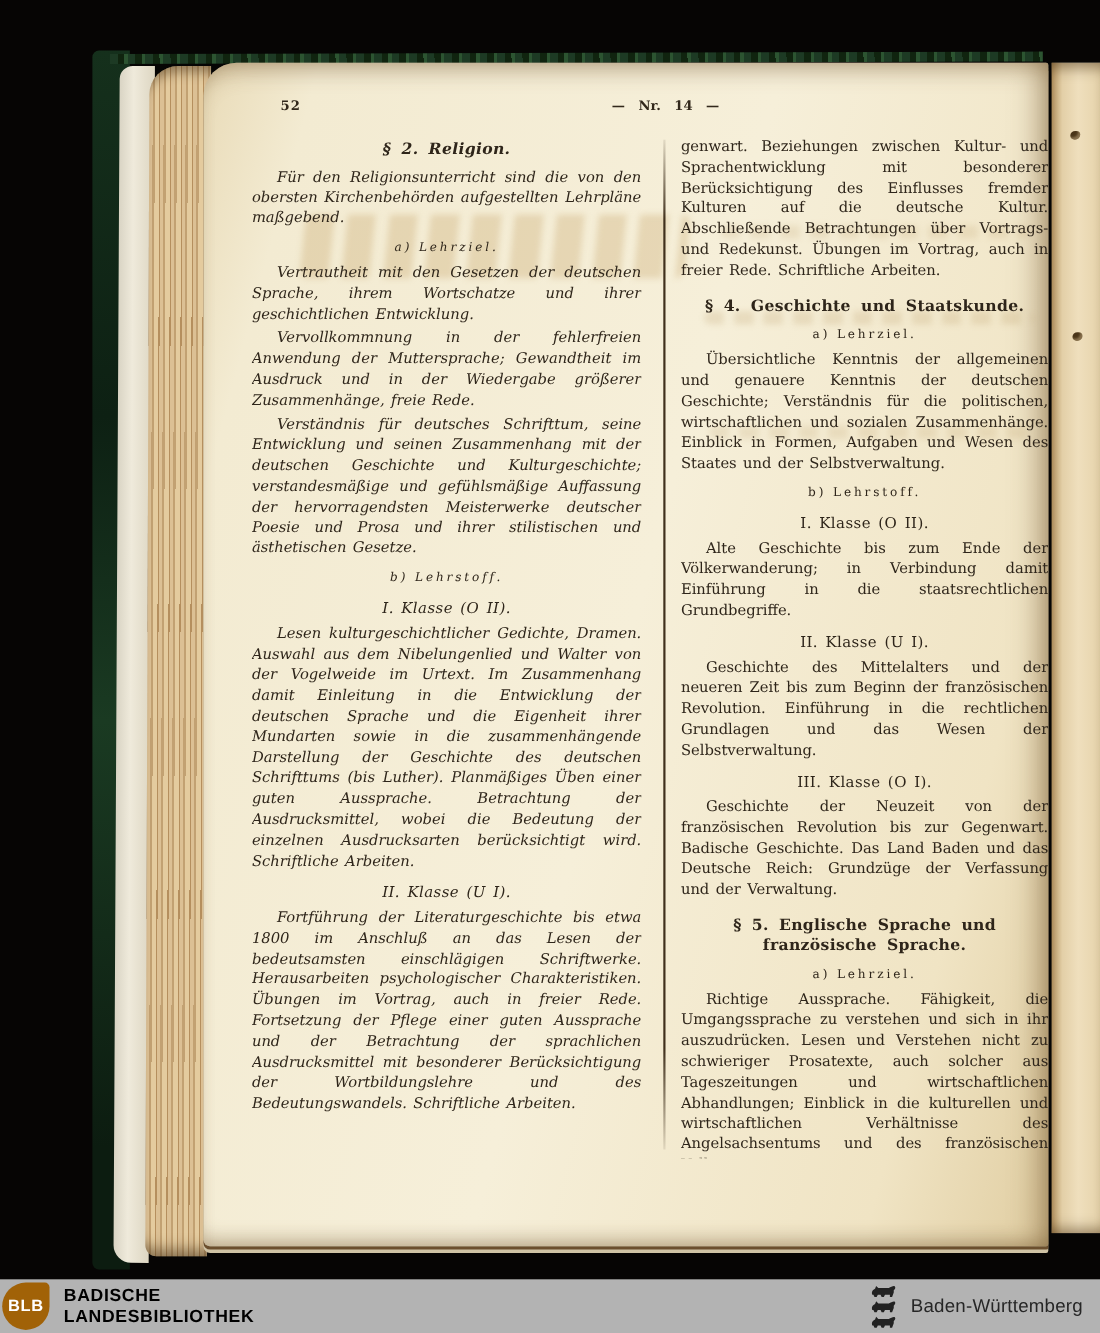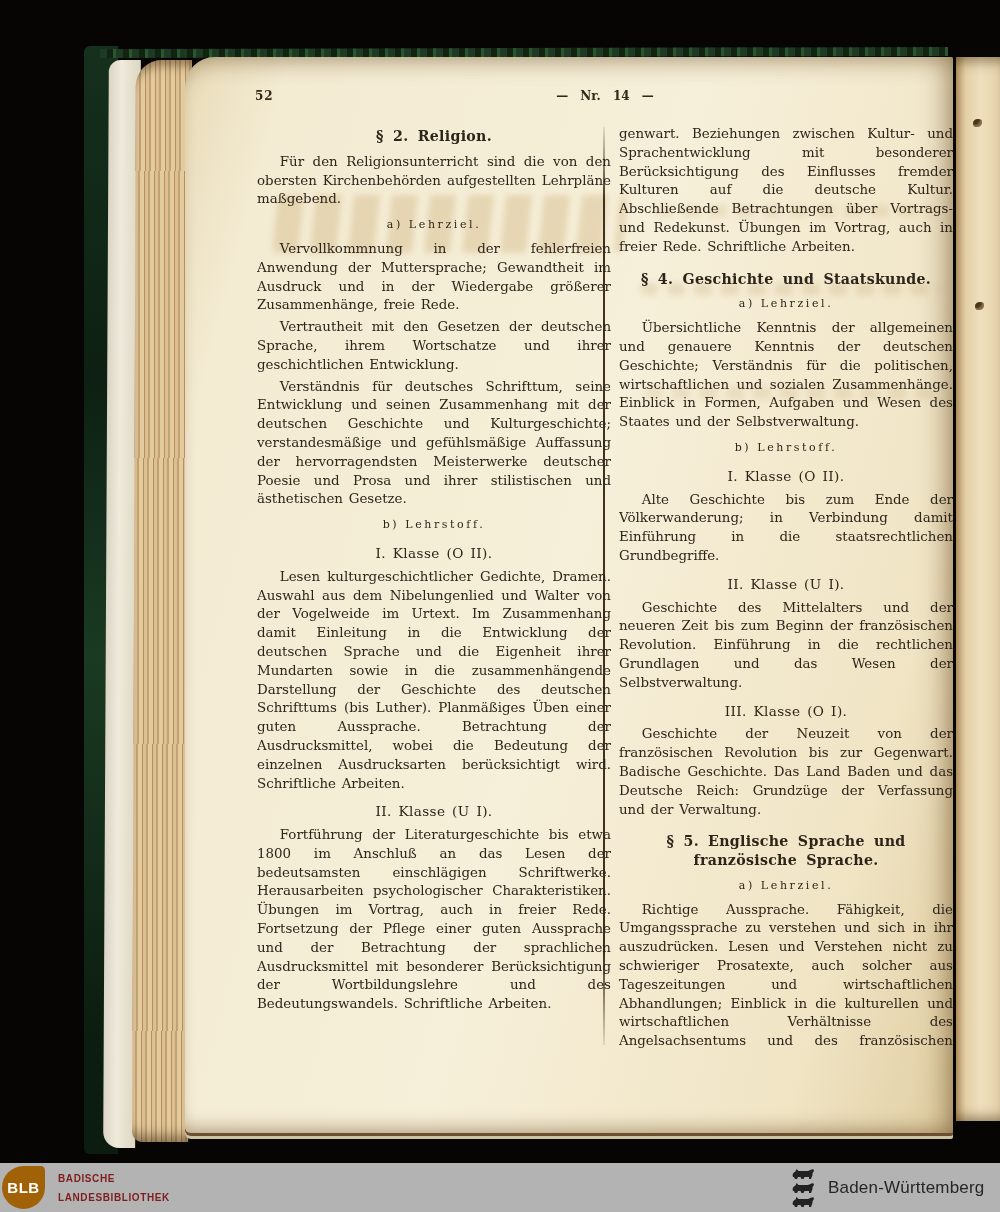--- a/index.html
+++ b/index.html
@@ -52,41 +52,41 @@
     left:90px;top:138px;width:350px;height:58px;
     background:repeating-linear-gradient(90deg,rgba(190,152,88,.55) 0 26px,rgba(190,152,88,0) 26px 38px);
     border-radius:8px;transform:skewX(-6deg);
   }
   .ghost-line{background:repeating-linear-gradient(90deg,rgba(180,148,92,.35) 0 18px,rgba(180,148,92,0) 18px 27px);height:12px;border-radius:6px;}
   
   .pg-header{position:absolute;top:32px;left:0;width:768px;height:22px;color:#32281b;font-size:12px;}
   .pg-num{position:absolute;left:70px;top:0;font-weight:bold;letter-spacing:1px;}
   .pg-issue{position:absolute;left:330px;top:0;width:180px;text-align:center;font-weight:bold;word-spacing:8px;}
   .col{position:absolute;top:68px;height:928px;overflow:hidden;color:#2e251a;font-size:13.4px;line-height:18.8px;}
-  .col-left{left:72px;width:354px;}
+  .col-left{left:44px;width:354px;font-style:italic;}
   .col-right{left:434px;width:334px;}
   .divider{position:absolute;left:418px;top:70px;height:918px;width:2px;background:linear-gradient(180deg,rgba(64,48,28,.1),#473télé522 8%,#40301c 90%,rgba(64,48,28,.1));
     background:linear-gradient(180deg,rgba(64,48,28,.1),#40301c 8%,#40301c 90%,rgba(64,48,28,.1));}
   .sec{font-size:14.2px;font-weight:bold;text-align:center;margin:13px 0 7px 0;word-spacing:4px;letter-spacing:.3px;}
   .sub{font-size:11px;text-align:center;margin:7px 0 5px 0;letter-spacing:2.6px;}
   .cls{font-size:13.6px;text-align:center;margin:9px 0 5px 0;word-spacing:2px;letter-spacing:.4px;}
   .para{margin:0 0 3px 0;text-align:justify;text-indent:1.7em;word-spacing:1.5px;}
   .para.cont{text-indent:0;}
   .col > .sec:first-child{margin-top:2px;}
   
   .footer{
     position:absolute;left:0;top:1163px;width:1000px;height:49px;background:#b3b3b3;
     font-family:"Liberation Sans", sans-serif;
   }
   .blb-logo{
     position:absolute;left:2px;top:3px;width:43px;height:43px;background:#a16207;
     border-radius:50% 10% 50% 50%;display:flex;align-items:center;justify-content:center;
   }
   .blb-logo span{color:#ffffff;font-weight:bold;font-size:15px;letter-spacing:.5px;}
-  .lib-name{position:absolute;left:58px;top:6px;color:#7f1d1d;font-weight:bold;font-size:10px;line-height:19px;letter-spacing:.6px;}
+  .lib-name{position:absolute;left:58px;top:6px;color:#000000;font-weight:bold;font-size:16px;line-height:19px;letter-spacing:.6px;}
   .bw-block{position:absolute;left:788px;top:0;height:49px;display:flex;align-items:center;gap:10px;}
   .bw-arms{width:30px;height:40px;}
   .bw-text{color:#262626;font-size:17px;font-weight:500;letter-spacing:.2px;}
 </style>
 </head>
 <body>
 
 <div class="stage">
   <div class="cover-left"></div>
   <div class="cover-top"></div>
@@ -103,22 +103,22 @@
       <span class="pg-num">52</span>
       <span class="pg-issue">— Nr. 14 —</span>
     </div>
 
     <div class="divider"></div>
 
     <div class="col col-left">
       <h3 class="sec">§ 2. Religion.</h3>
       <p class="para">Für den Religionsunterricht sind die von den obersten Kirchenbehörden aufgestellten Lehrpläne maßgebend.</p>
       <div class="sub">a) Lehrziel.</div>
+      <p class="para">Vertrautheit mit den Gesetzen der deutschen Sprache, ihrem Wortschatze und ihrer geschichtlichen Entwicklung.</p>
       <p class="para">Vervollkommnung in der fehlerfreien Anwendung der Muttersprache; Gewandtheit im Ausdruck und in der Wiedergabe größerer Zusammenhänge, freie Rede.</p>
-      <p class="para">Vertrautheit mit den Gesetzen der deutschen Sprache, ihrem Wortschatze und ihrer geschichtlichen Entwicklung.</p>
       <p class="para">Verständnis für deutsches Schrifttum, seine Entwicklung und seinen Zusammenhang mit der deutschen Geschichte und Kulturgeschichte; verstandesmäßige und gefühlsmäßige Auffassung der hervorragendsten Meisterwerke deutscher Poesie und Prosa und ihrer stilistischen und ästhetischen Gesetze.</p>
       <div class="sub">b) Lehrstoff.</div>
       <div class="cls">I. Klasse (O II).</div>
       <p class="para">Lesen kulturgeschichtlicher Gedichte, Dramen. Auswahl aus dem Nibelungenlied und Walter von der Vogelweide im Urtext. Im Zusammenhang damit Einleitung in die Entwicklung der deutschen Sprache und die Eigenheit ihrer Mundarten sowie in die zusammenhängende Darstellung der Geschichte des deutschen Schrifttums (bis Luther). Planmäßiges Üben einer guten Aussprache. Betrachtung der Ausdrucksmittel, wobei die Bedeutung der einzelnen Ausdrucksarten berücksichtigt wird. Schriftliche Arbeiten.</p>
       <div class="cls">II. Klasse (U I).</div>
       <p class="para">Fortführung der Literaturgeschichte bis etwa 1800 im Anschluß an das Lesen der bedeutsamsten einschlägigen Schriftwerke. Herausarbeiten psychologischer Charakteristiken. Übungen im Vortrag, auch in freier Rede. Fortsetzung der Pflege einer guten Aussprache und der Betrachtung der sprachlichen Ausdrucksmittel mit besonderer Berücksichtigung der Wortbildungslehre und des Bedeutungswandels. Schriftliche Arbeiten.</p>
 
     </div>
 
     <div class="col col-right">

